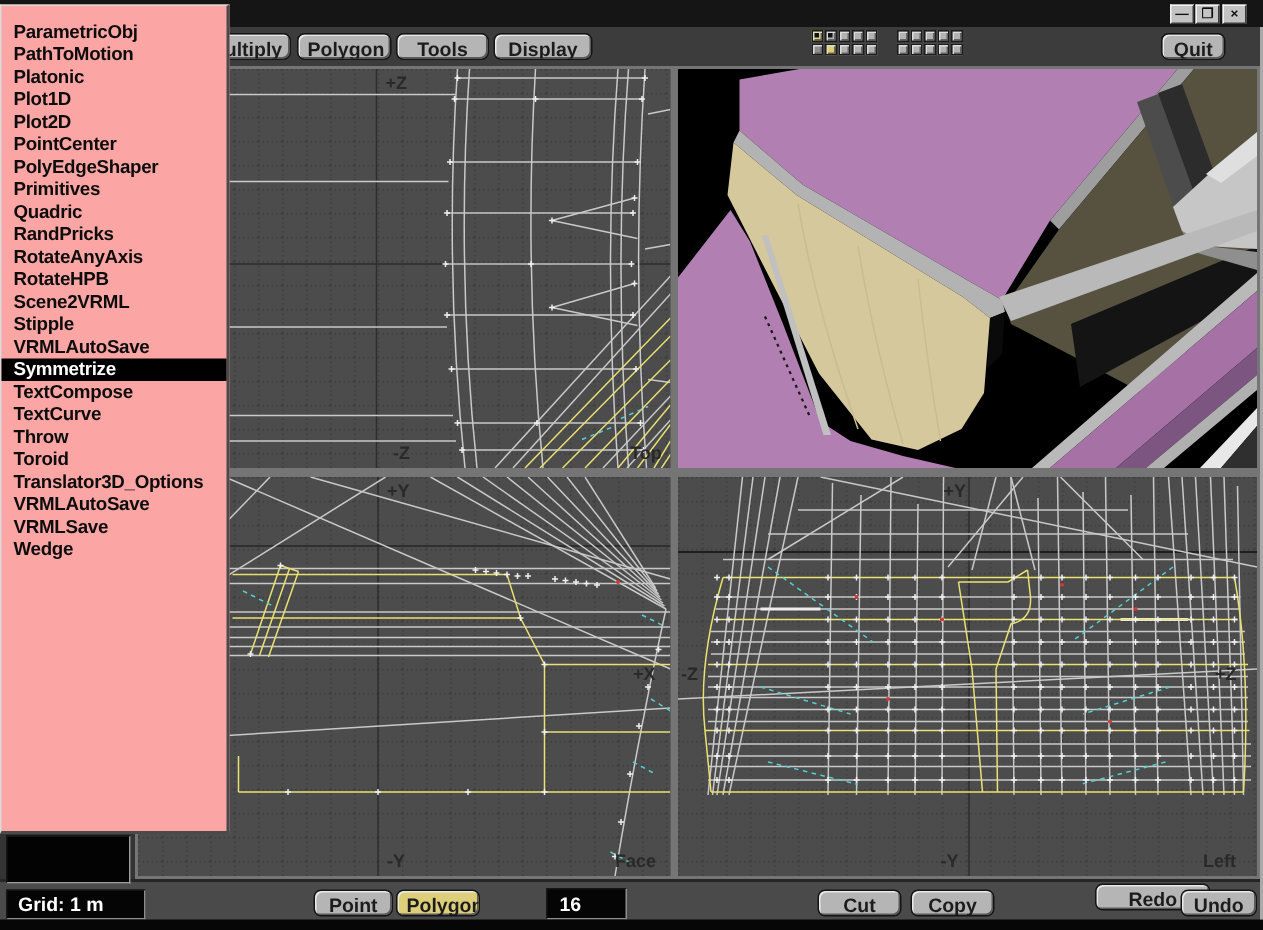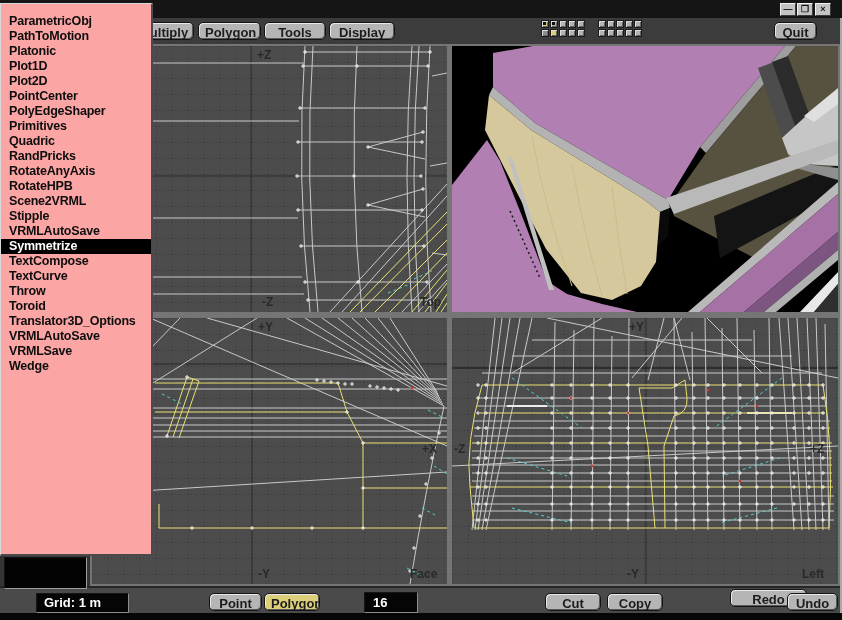--- a/index.html
+++ b/index.html
@@ -345,21 +345,21 @@
       <div class="menu-item">Toroid</div>
       <div class="menu-item">Translator3D_Options</div>
       <div class="menu-item">VRMLAutoSave</div>
       <div class="menu-item">VRMLSave</div>
       <div class="menu-item">Wedge</div>
     </div>
 
   <div class="infobox"></div>
 
   <div class="statusbar">
-    <div class="blackbox" style="left:4px;top:5px;width:93px;height:20px;line-height:18px;padding-left:7px;margin-left:32px;">Grid: 1 m</div>
+    <div class="blackbox" style="left:4px;top:5px;width:93px;height:20px;line-height:18px;padding-left:7px;">Grid: 1 m</div>
     <div id="mode-buttons">
         <button class="btn" style="left: 209px; top: 5px; width: 53px;">Point</button>
         <button class="btn active" style="left: 264px; top: 5px; width: 56px;">Polygon</button>
         <button class="btn" style="left: 322px; top: 5px; width: 56px; margin-top: 47px;">Volume</button>
       </div>
     <div class="blackbox" style="left:364px;top:4px;width:54px;height:21px;line-height:19px;padding-left:8px;">16</div>
     <div id="action-buttons">
         <button class="btn" style="left: 545px; top: 5px; width: 56px;">Cut</button>
         <button class="btn" style="left: 607px; top: 5px; width: 56px;">Copy</button>
         <button class="btn" style="left: 632px; top: 5px; width: 56px; margin-top: 32px;">Paste</button>

